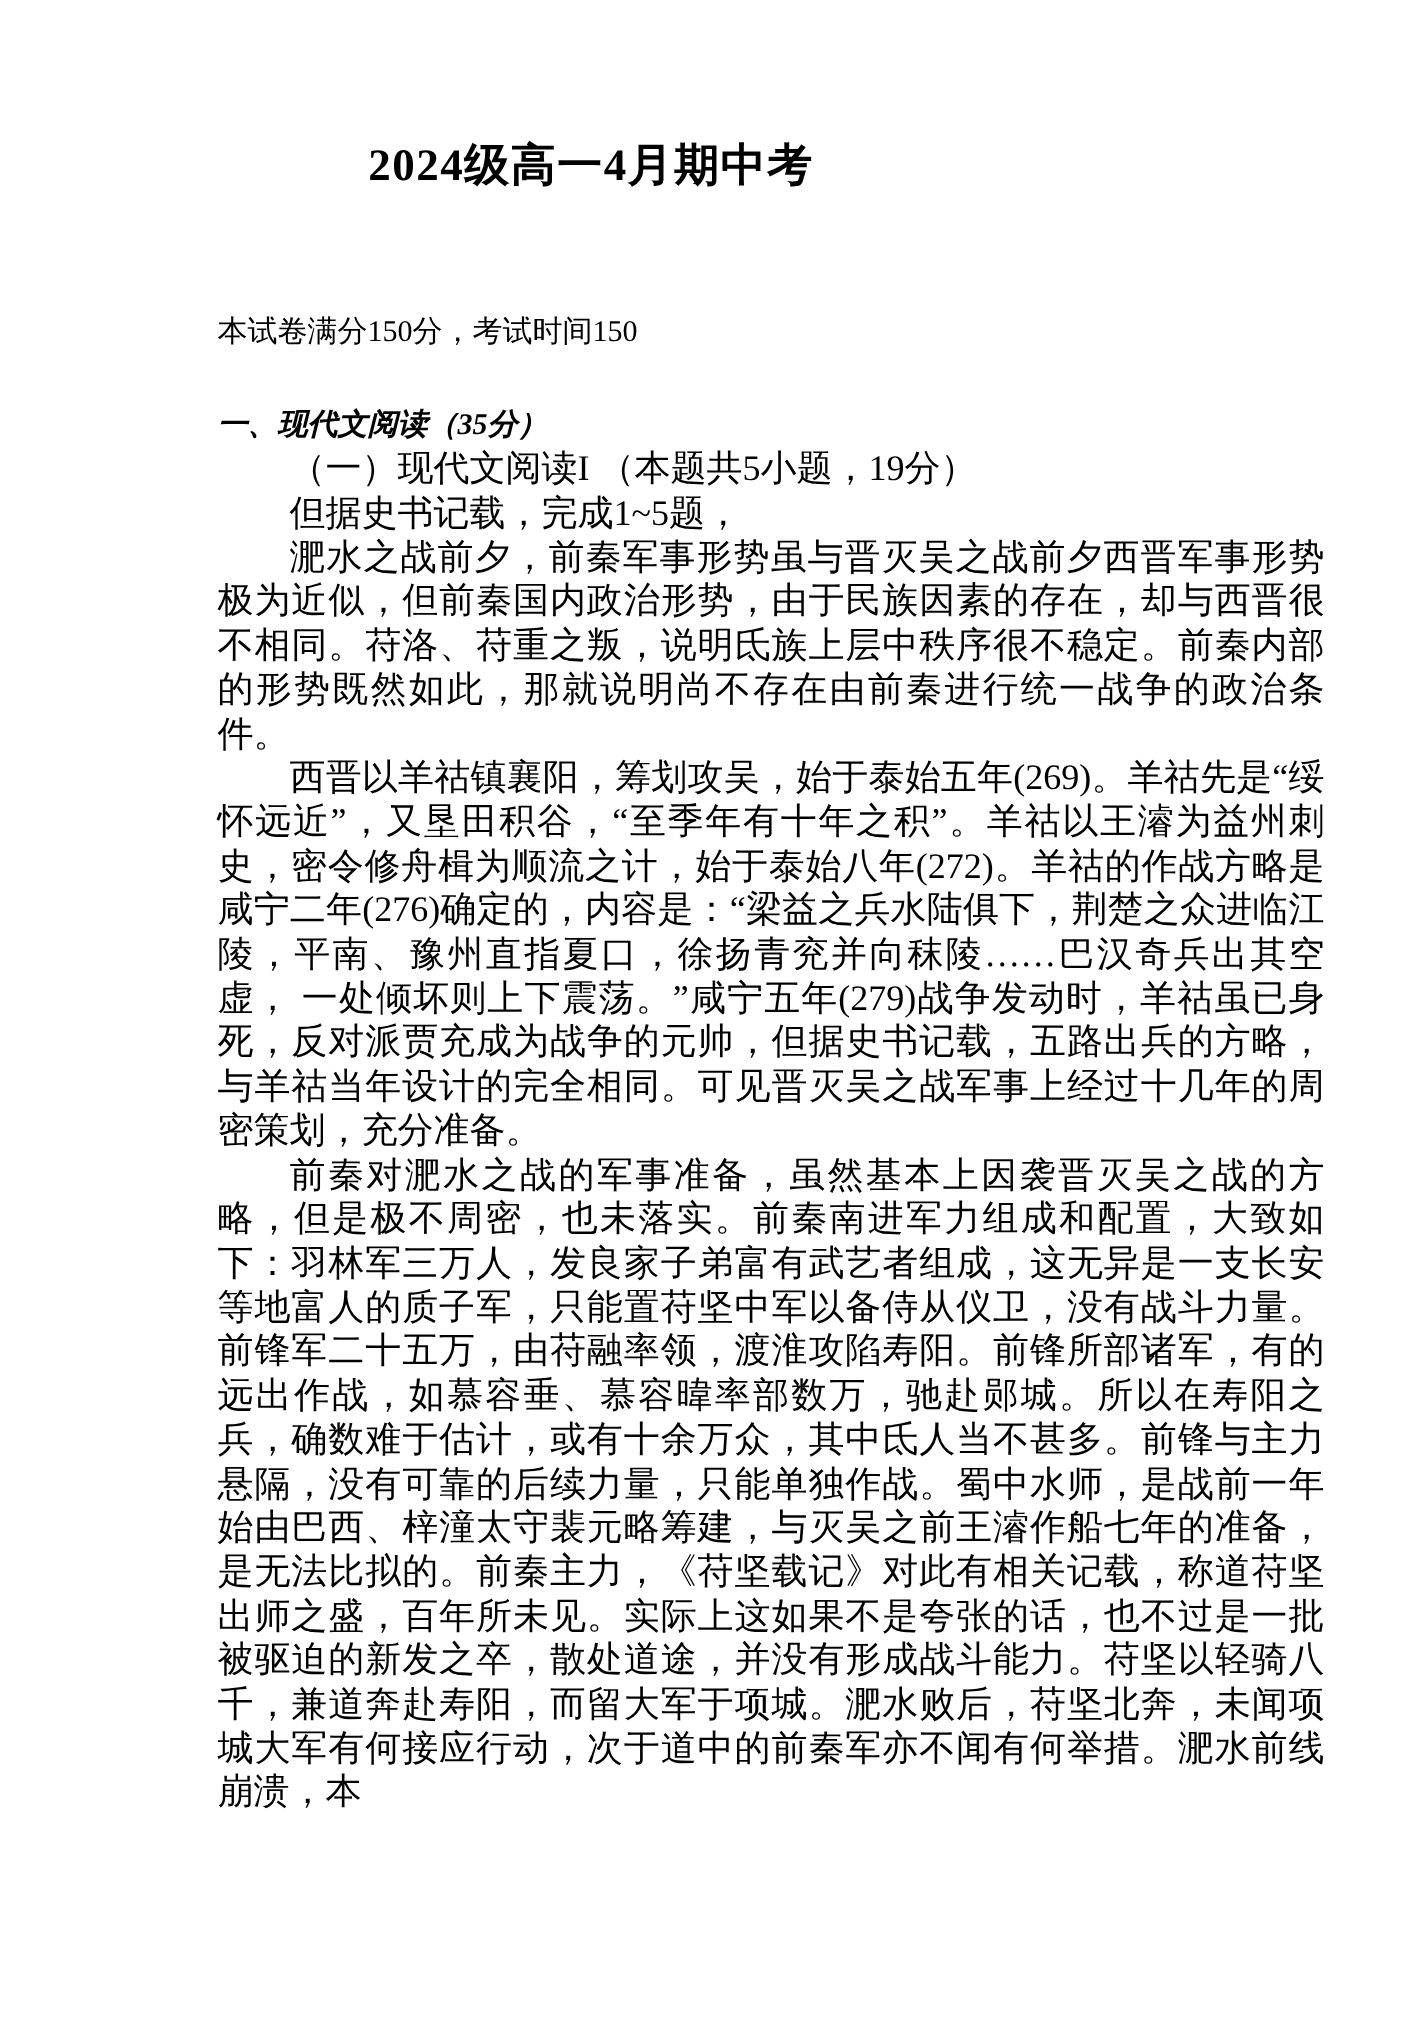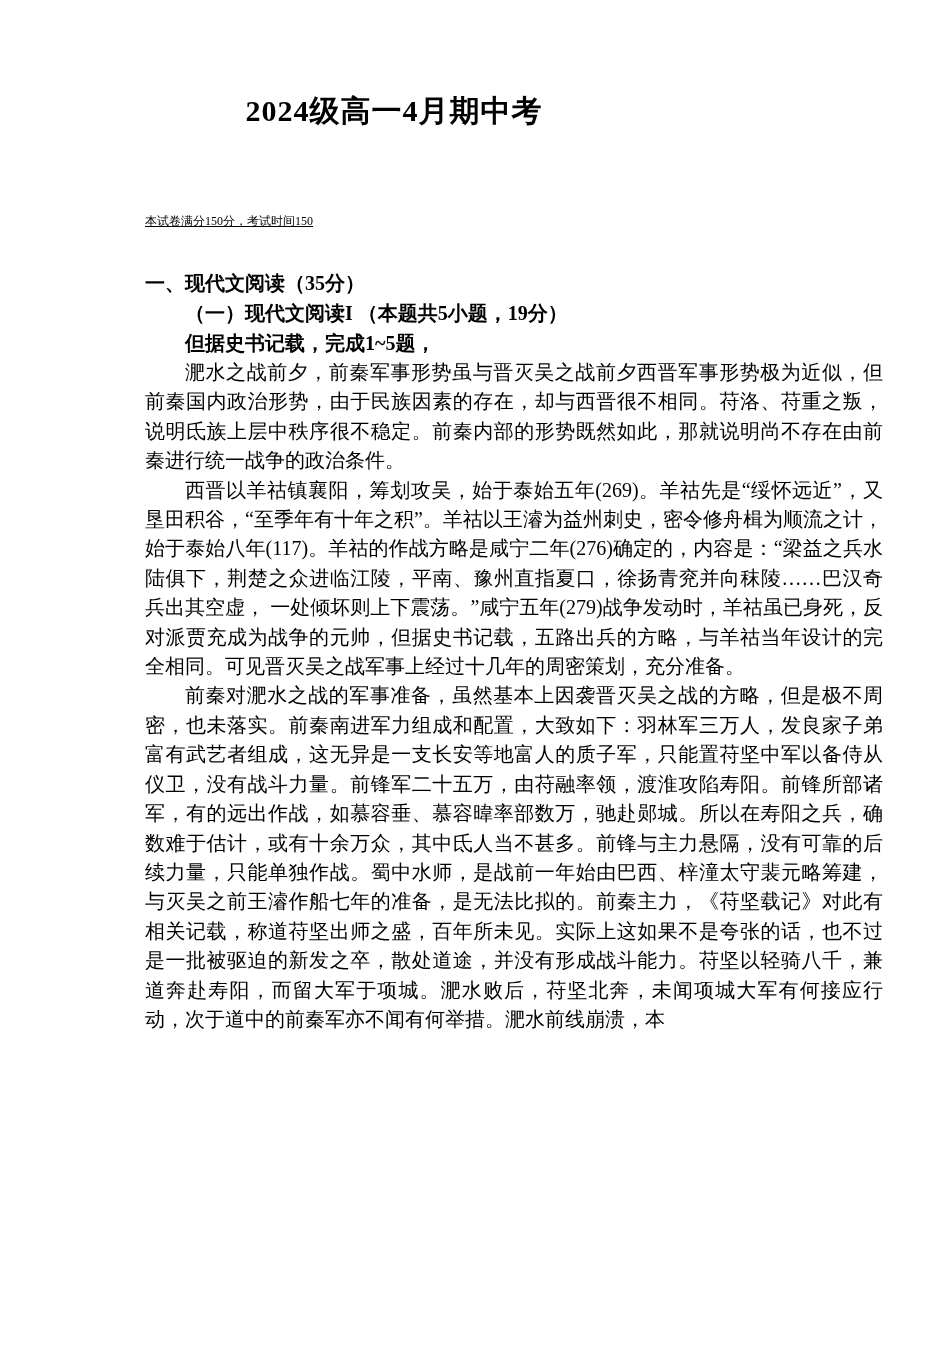--- a/index.html
+++ b/index.html
@@ -31,38 +31,38 @@
     letter-spacing: 1px;
   }
   .title-line2 {
     font-size: 38px;
     line-height: 48px;
     margin-top: 4px;
     letter-spacing: 2px;
   }
   .exam-info {
     margin-top: 76px;
-    font-size: 12px;
+    font-size: 20px;
     line-height: 30px;
-    text-decoration: underline;
   }
   .section-heading {
     margin-top: 32px;
     font-size: 20px;
     line-height: 30px;
     font-weight: bold;
+    font-style: italic;
   }
   .sub-heading, .instruction {
-    font-size: 20px;
+    font-size: 24px;
     line-height: 30px;
-    font-weight: bold;
+    font-weight: normal;
     text-indent: 2em;
   }
   .body-para {
-    font-size: 20px;
+    font-size: 24px;
     line-height: 29.4px;
     text-align: justify;
     text-indent: 2em;
     word-break: break-all;
   }
 </style>
 </head>
 <body>
 
 <div class="page">
@@ -75,17 +75,17 @@
 
   <h3 class="section-heading">一、现代文阅读（35分）</h3>
 
   <p class="sub-heading">（一）现代文阅读I （本题共5小题，19分）</p>
 
   <p class="instruction">但据史书记载，完成1~5题，</p>
 
   <p class="body-para">淝水之战前夕，前秦军事形势虽与晋灭吴之战前夕西晋军事形势极为近似，但前秦国内政治形势，由于民族因素的存在，却与西晋很不相同。苻洛、苻重之叛，说明氐族上层中秩序很不稳定。前秦内部的形势既然如此，那就说明尚不存在由前秦进行统一战争的政治条件。</p>
 
 
-  <p class="body-para">西晋以羊祜镇襄阳，筹划攻吴，始于泰始五年(269)。羊祜先是“绥怀远近”，又垦田积谷，“至季年有十年之积”。羊祜以王濬为益州刺史，密令修舟楫为顺流之计，始于泰始八年(117)。羊祜的作战方略是咸宁二年(276)确定的，内容是：“梁益之兵水陆俱下，荆楚之众进临江陵，平南、豫州直指夏口，徐扬青兖并向秣陵……巴汉奇兵出其空虚， 一处倾坏则上下震荡。”咸宁五年(279)战争发动时，羊祜虽已身死，反对派贾充成为战争的元帅，但据史书记载，五路出兵的方略，与羊祜当年设计的完全相同。可见晋灭吴之战军事上经过十几年的周密策划，充分准备。</p>
+  <p class="body-para">西晋以羊祜镇襄阳，筹划攻吴，始于泰始五年(269)。羊祜先是“绥怀远近”，又垦田积谷，“至季年有十年之积”。羊祜以王濬为益州刺史，密令修舟楫为顺流之计，始于泰始八年(272)。羊祜的作战方略是咸宁二年(276)确定的，内容是：“梁益之兵水陆俱下，荆楚之众进临江陵，平南、豫州直指夏口，徐扬青兖并向秣陵……巴汉奇兵出其空虚， 一处倾坏则上下震荡。”咸宁五年(279)战争发动时，羊祜虽已身死，反对派贾充成为战争的元帅，但据史书记载，五路出兵的方略，与羊祜当年设计的完全相同。可见晋灭吴之战军事上经过十几年的周密策划，充分准备。</p>
 
   <p class="body-para">前秦对淝水之战的军事准备，虽然基本上因袭晋灭吴之战的方略，但是极不周密，也未落实。前秦南进军力组成和配置，大致如下：羽林军三万人，发良家子弟富有武艺者组成，这无异是一支长安等地富人的质子军，只能置苻坚中军以备侍从仪卫，没有战斗力量。前锋军二十五万，由苻融率领，渡淮攻陷寿阳。前锋所部诸军，有的远出作战，如慕容垂、慕容暐率部数万，驰赴郧城。所以在寿阳之兵，确数难于估计，或有十余万众，其中氐人当不甚多。前锋与主力悬隔，没有可靠的后续力量，只能单独作战。蜀中水师，是战前一年始由巴西、梓潼太守裴元略筹建，与灭吴之前王濬作船七年的准备，是无法比拟的。前秦主力，《苻坚载记》对此有相关记载，称道苻坚出师之盛，百年所未见。实际上这如果不是夸张的话，也不过是一批被驱迫的新发之卒，散处道途，并没有形成战斗能力。苻坚以轻骑八千，兼道奔赴寿阳，而留大军于项城。淝水败后，苻坚北奔，未闻项城大军有何接应行动，次于道中的前秦军亦不闻有何举措。淝水前线崩溃，本</p>
 
 </div>
 
 </body></html>

